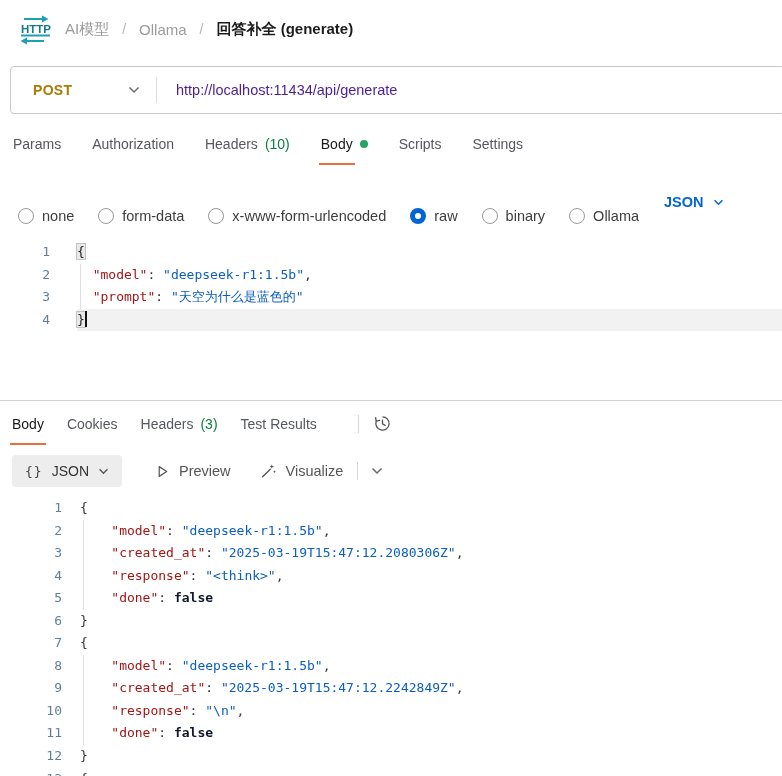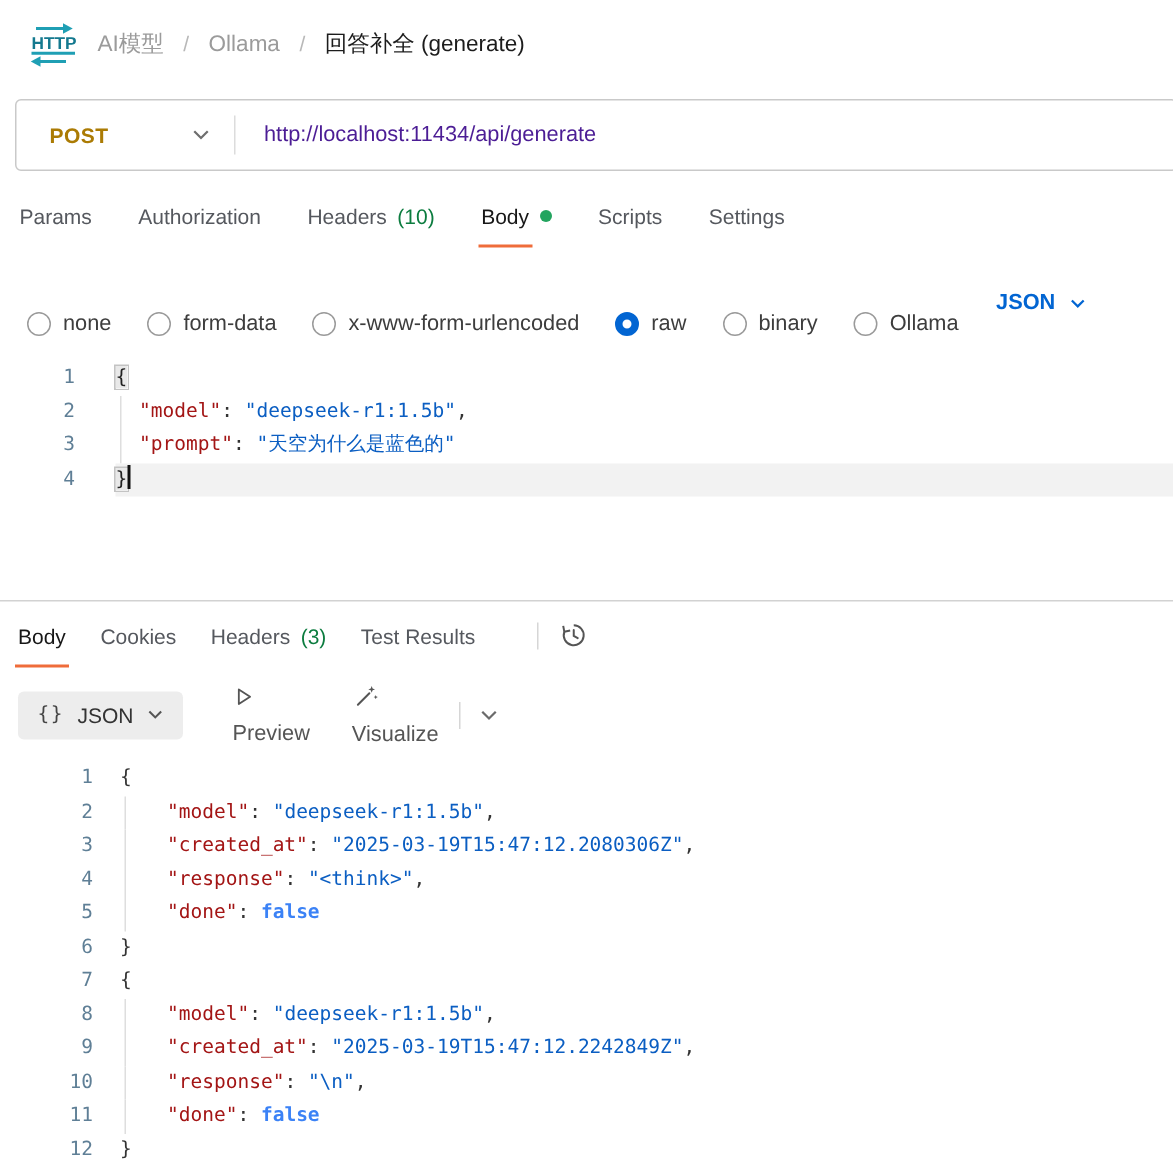--- a/index.html
+++ b/index.html
@@ -5,21 +5,21 @@
   html,body{margin:0;padding:0;}
   body{
     width:782px;height:776px;overflow:hidden;background:#fff;
     font-family:"Liberation Sans",sans-serif;color:#212121;
     -webkit-font-smoothing:antialiased;
   }
   
   .breadcrumb-row{display:flex;align-items:center;gap:12px;padding:10px 0 0 16px;height:38px;}
   .crumb{color:#9b9b9b;font-size:15px;}
   .crumb-sep{color:#b8b8b8;font-size:14px;margin:0 1px;}
-  .crumb-current{color:#1c1c1c;font-weight:400;font-size:15px;}
+  .crumb-current{color:#1c1c1c;font-weight:700;font-size:15px;}
   
   .url-bar{display:flex;align-items:center;height:46px;margin:18px -3px 0 10px;
     border:1px solid #c9c9c9;border-radius:4px;background:#fff;}
   .method{display:flex;align-items:center;padding:0 0 0 22px;color:#ab7b04;font-weight:700;
     font-size:14px;letter-spacing:.3px;cursor:pointer;min-width:123px;justify-content:space-between;}
   .method .chev{margin-right:16px;}
   .vdiv{width:1px;height:26px;background:#dcdcdc;flex:none;}
   .url-text{padding-left:19px;font-size:14.5px;color:#4c1d95;}
   
   .tabs{display:flex;align-items:center;font-size:14px;color:#55585e;}
@@ -46,35 +46,35 @@
   .ln{flex:none;text-align:right;color:#5f7f96;}
   .req-editor .ln{width:50px;}
   .req-editor .code{margin-left:27px;}
   .resp-editor .ln{width:62px;}
   .resp-editor .code{margin-left:18px;}
   .code{position:relative;white-space:pre;flex:1;}
   .cl.cur .code{background:#f2f2f2;}
   .guide{position:absolute;left:3px;top:0;bottom:0;width:1px;background:#dedede;}
   .k{color:#a31515;}
   .s{color:#0b5ec2;}
-  .b{color:#3b82f6;font-weight:700;}
+  .b{color:#0f172a;font-weight:700;}
   .p{color:#333;}
   .w{color:#333;}
   .ph{background:#e9e9e9;box-shadow:0 0 0 1px #c3c3c3;color:#222;}
   .cursor{display:inline-block;width:2px;height:16px;background:#111;vertical-align:-3px;}
   
   .section-divider{height:1px;background:#d2d2d2;margin-top:0;}
   .vdiv2{width:1px;height:18px;background:#d6d6d6;}
   .icon-btn{display:flex;align-items:center;cursor:pointer;}
   
   .resp-toolbar{display:flex;align-items:center;gap:0;padding:9px 0 0 12px;}
   .pill{display:flex;align-items:center;gap:9px;background:#ededed;border-radius:4px;
     padding:0 13px;height:32px;font-size:14px;color:#333;cursor:pointer;}
   .pill .braces{font-family:"DejaVu Sans Mono",monospace;font-size:13px;color:#444;letter-spacing:1px;}
-  .tool-btn{display:flex;gap:9px;color:#555;font-size:14.5px;cursor:pointer;flex-direction:column;}
+  .tool-btn{display:flex;align-items:center;gap:9px;color:#555;font-size:14.5px;cursor:pointer;}
   .tool-btn.preview{margin-left:33px;}
   .tool-btn.visualize{margin-left:28px;}
   .resp-toolbar .vdiv2{margin:0 13px 0 14px;}
 </style>
 </head>
 <body>
 
 <div class="breadcrumb-row">
   <span style="display:flex;">
     <svg width="37" height="32" viewBox="0 0 37 32">

